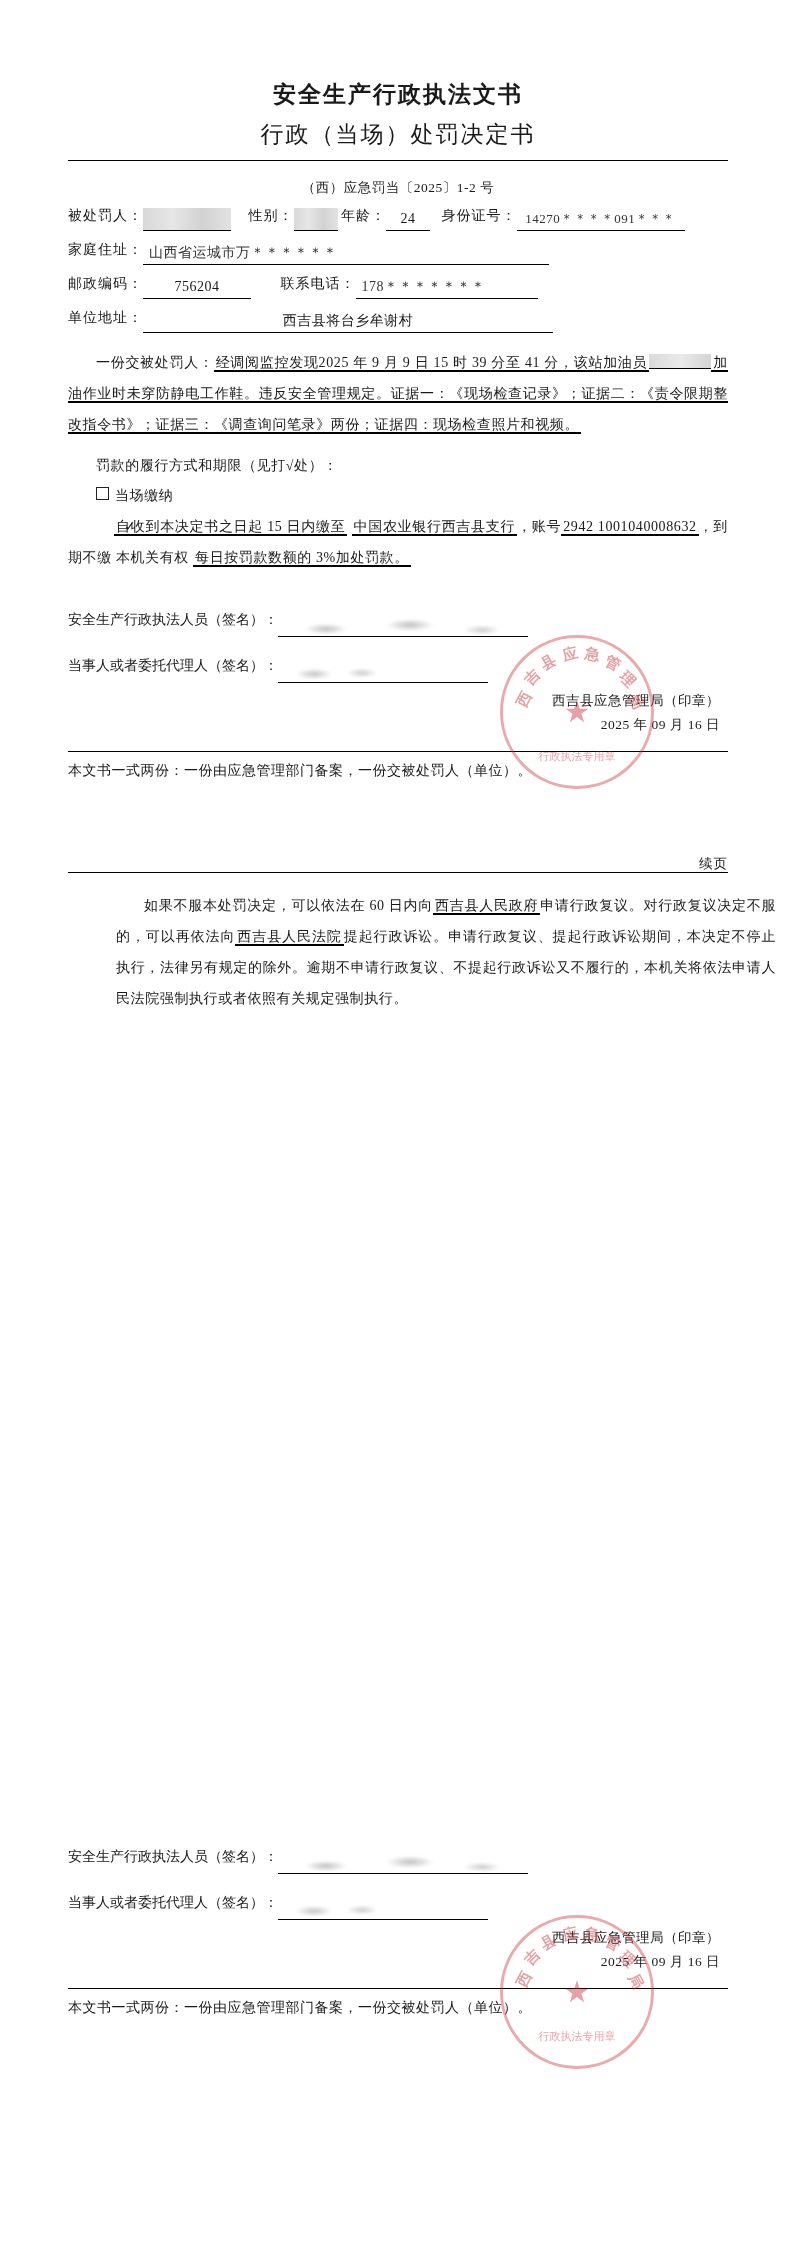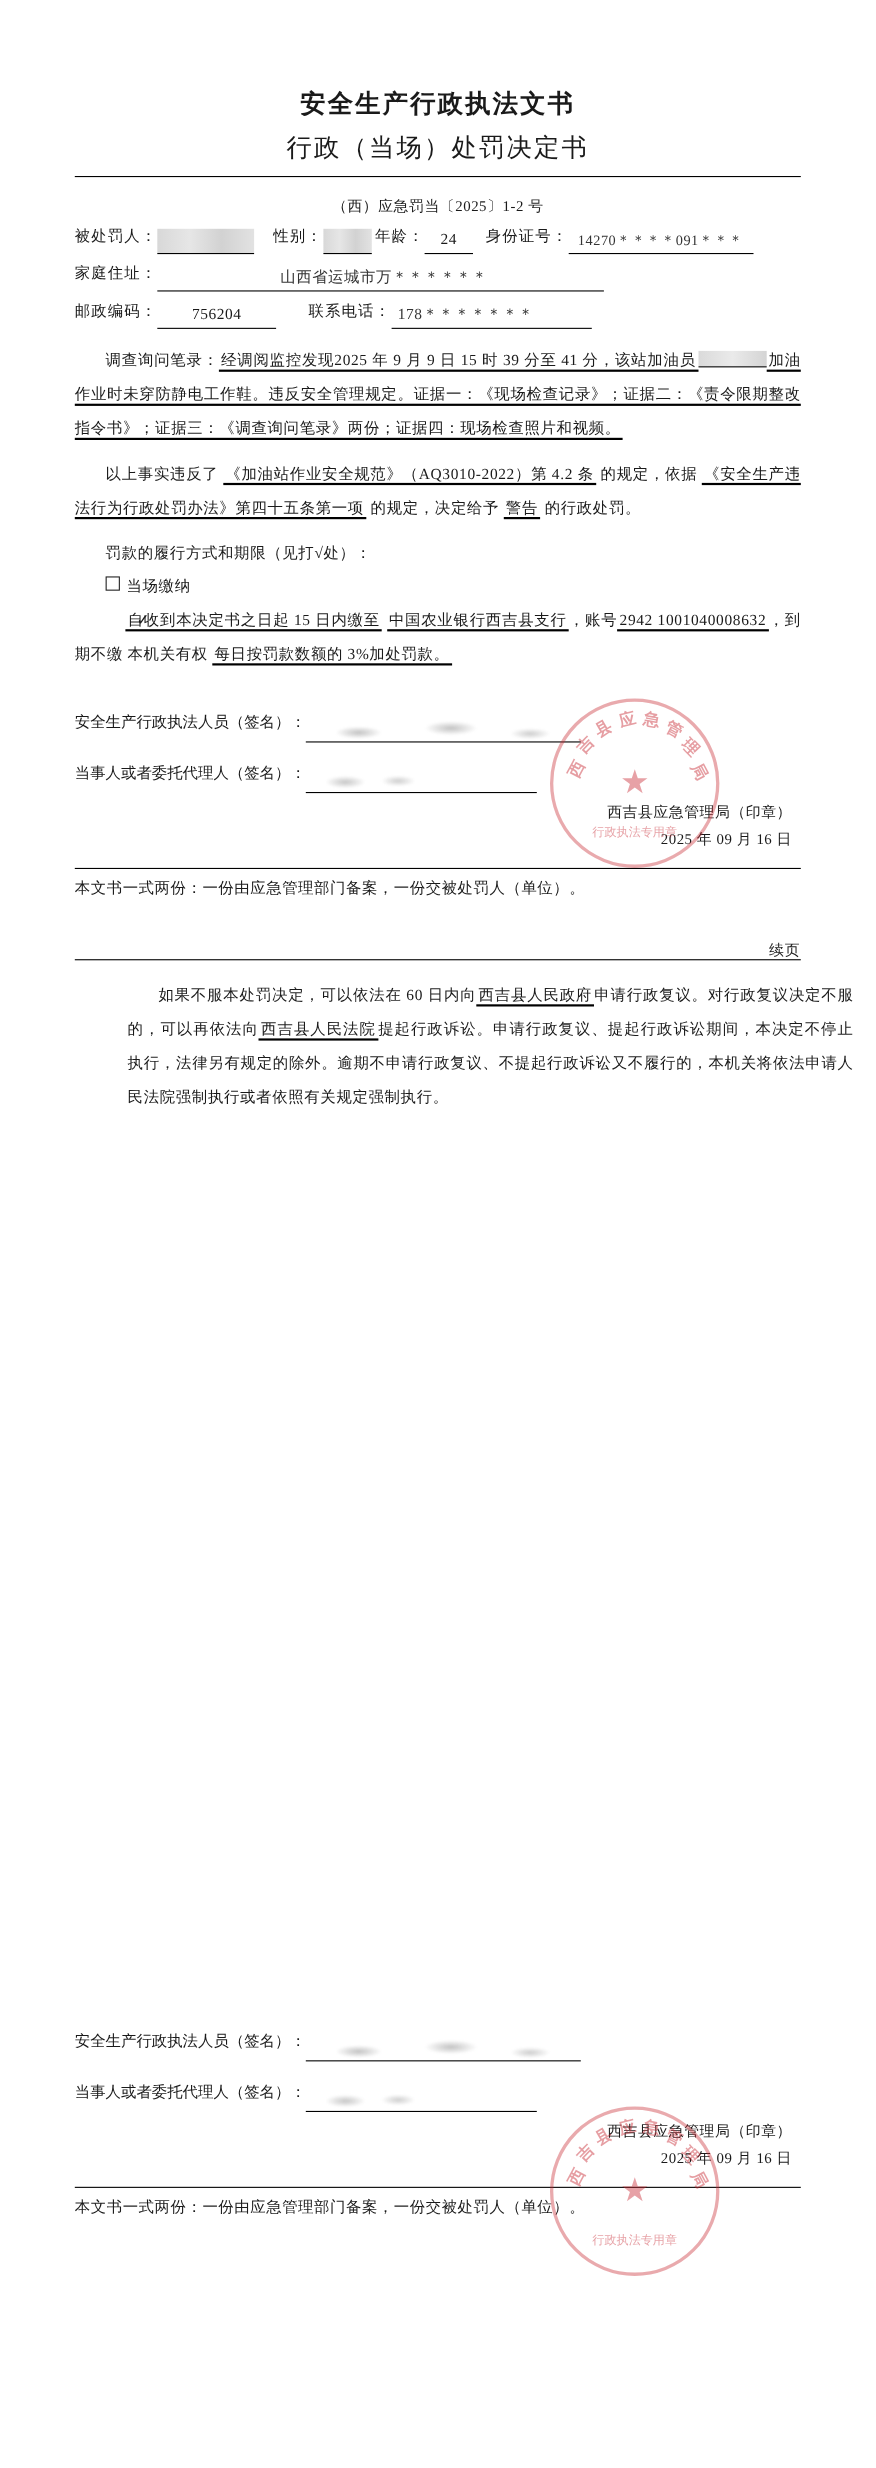--- a/index.html
+++ b/index.html
@@ -257,43 +257,37 @@
     <div class="doc-no">（西）应急罚当〔2025〕1-2 号</div>
 
     <div class="field-row">
       <span class="lbl">被处罚人：</span><span class="val blur" style="width:88px">＊＊＊</span>
       <span class="lbl" style="margin-left:14px">性别：</span><span class="val blur" style="width:44px">男</span>
       <span class="lbl">年龄：</span><span class="val" style="width:44px">24</span>
       <span class="lbl" style="margin-left:8px">身份证号：</span><span class="val semi" style="width:168px;font-size:13px">14270＊＊＊＊091＊＊＊</span>
     </div>
 
     <div class="field-row">
-      <span class="lbl">家庭住址：</span><span class="val semi" style="width:400px;text-align:center;padding-left:6px">山西省运城市万＊＊＊＊＊＊</span>
+      <span class="lbl">家庭住址：</span><span class="val semi" style="width:400px;text-align:left;padding-left:6px">山西省运城市万＊＊＊＊＊＊</span>
     </div>
 
     <div class="field-row">
       <span class="lbl">邮政编码：</span><span class="val" style="width:108px">756204</span>
       <span class="lbl" style="margin-left:26px">联系电话：</span><span class="val semi" style="width:176px;text-align:left;padding-left:6px">178＊＊＊＊＊＊＊</span>
     </div>
 
 
+    <div class="field-row">
+      <span class="lbl">单位地址：</span><span class="val" style="width:410px">西吉县将台乡牟谢村</span>
+    </div>
 
     <div class="para" style="margin-top:14px">
-      <span>调查询问笔录：</span><span class="u">经调阅监控发现2025 年 9 月 9 日 15 时 39 分至 41 分，该站加油员</span><span class="blurinline"></span><span class="u">加油作业时未穿防静电工作鞋。违反安全管理规定。证据一：《现场检查记录》；证据二：《责令限期整改指令书》；证据三：《调查询问笔录》两份；证据四：现场检查照片和视频。</span>
-    </div>
-
-    <div class="para" style="margin-top:10px">
-      <span>以上事实违反了</span>
-      <span class="u">《加油站作业安全规范》（AQ3010-2022）第 4.2 条</span>
-      <span>的规定，依据</span>
-      <span class="u">《安全生产违法行为行政处罚办法》第四十五条第一项</span>
-      <span>的规定，决定给予</span>
-      <span class="u">警告</span>
-      <span>的行政处罚。</span>
-    </div>
+      <span>一份交被处罚人：</span><span class="u">经调阅监控发现2025 年 9 月 9 日 15 时 39 分至 41 分，该站加油员</span><span class="blurinline"></span><span class="u">加油作业时未穿防静电工作鞋。违反安全管理规定。证据一：《现场检查记录》；证据二：《责令限期整改指令书》；证据三：《调查询问笔录》两份；证据四：现场检查照片和视频。</span>
+    </div>
+
 
     <div class="fine-head">罚款的履行方式和期限（见打√处）：</div>
 
     <div class="check-line">
       <span class="box"></span><span>当场缴纳</span>
     </div>
 
     <div class="para" style="text-indent:28px;margin-top:0">
       <span class="tick">✓</span><span class="u">自收到本决定书之日起 15 日内缴至</span>
       <span class="u">中国农业银行西吉县支行</span><span>，账号</span><span class="u">2942 1001040008632</span><span>，到期不缴</span>

